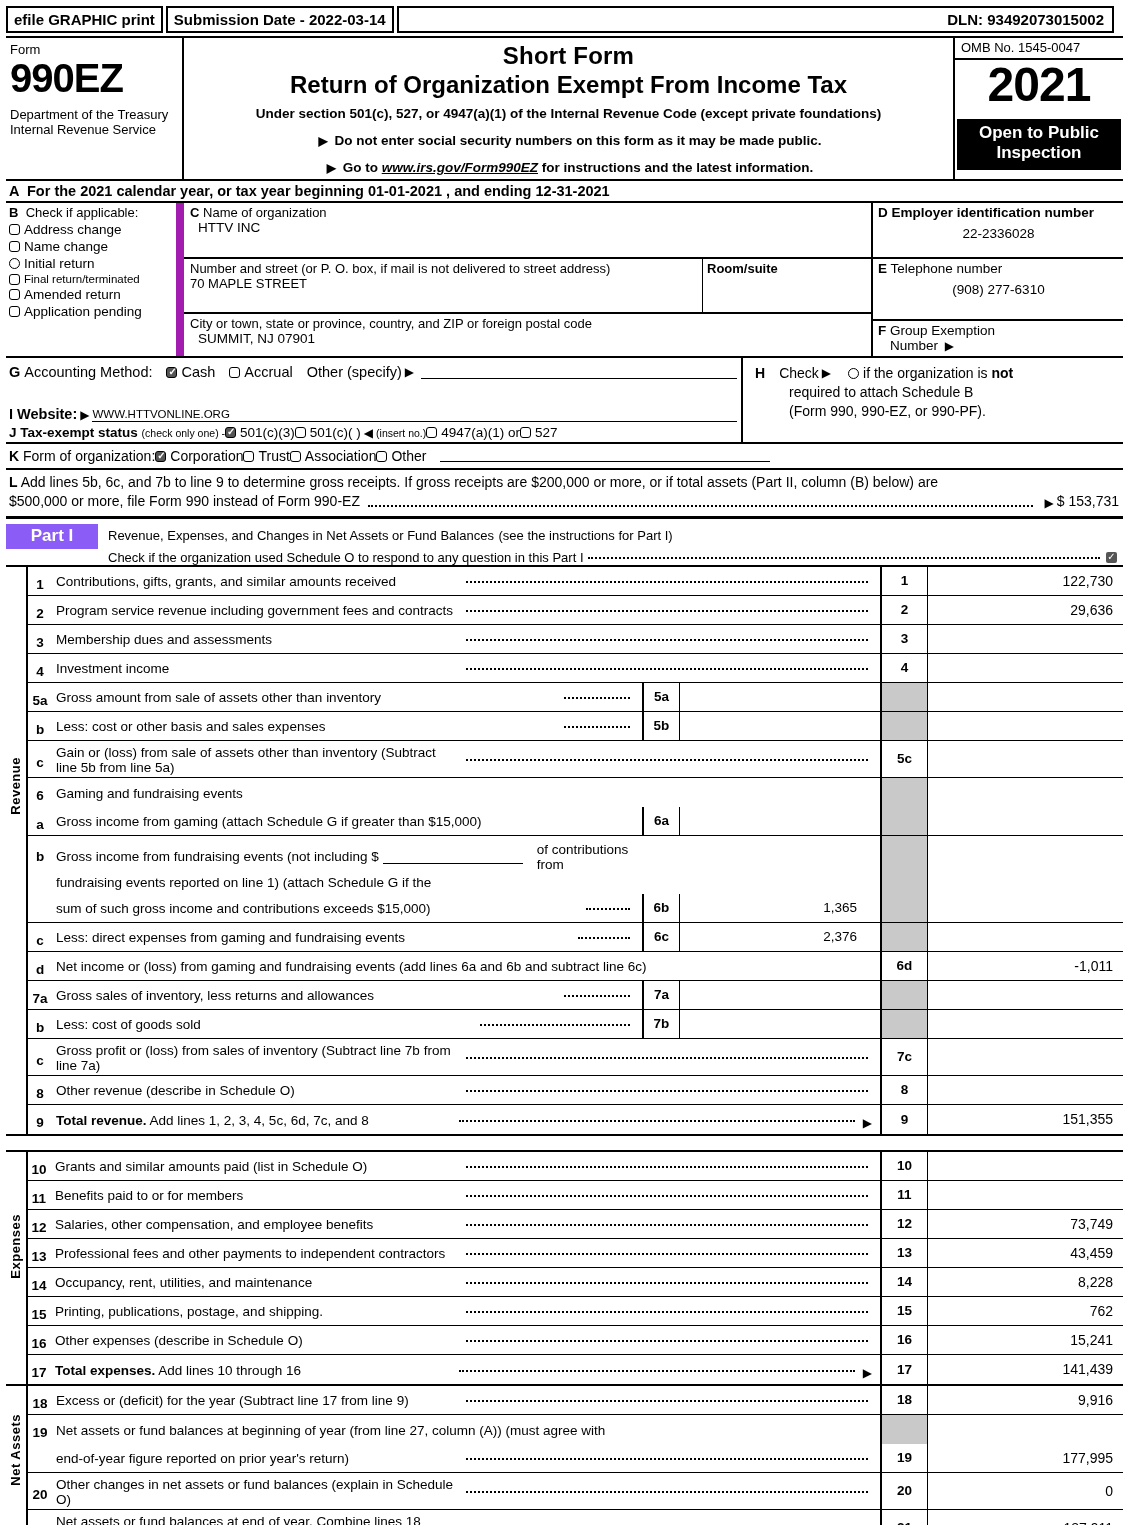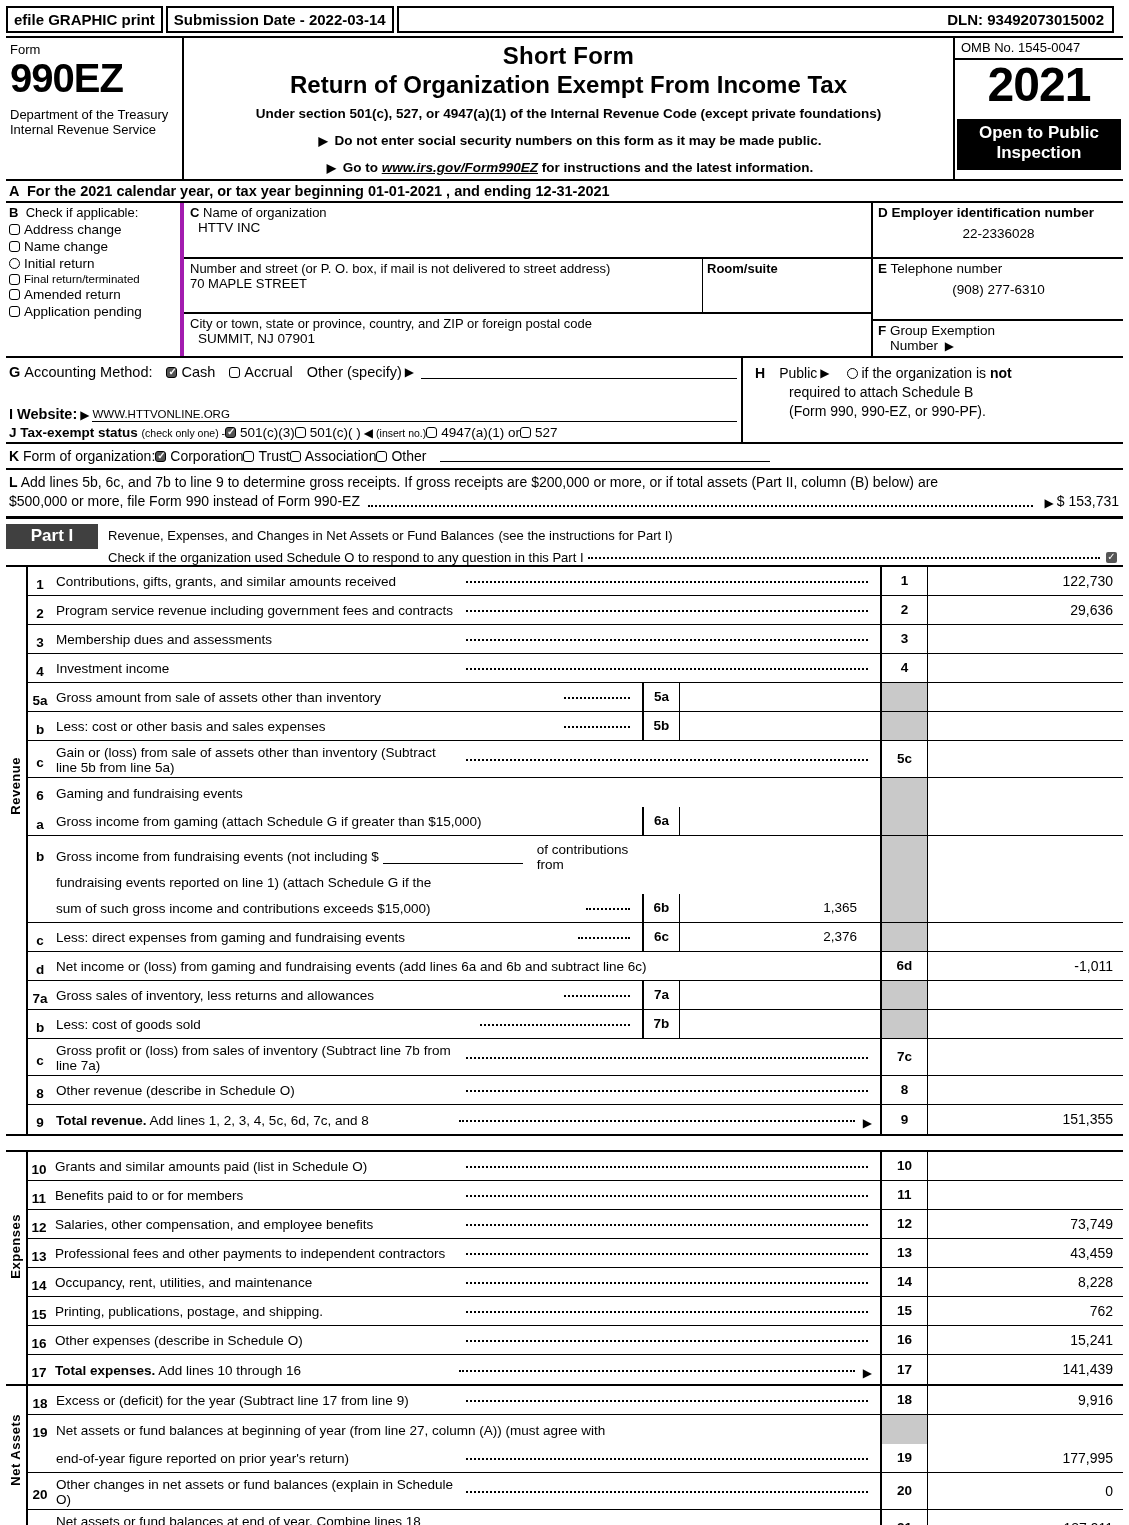--- a/index.html
+++ b/index.html
@@ -39,21 +39,21 @@
   .omb { font-size:13px; padding:2px 0 3px 6px; border-bottom:2px solid #000; }
   .yearbox { font-size:48px; font-weight:bold; text-align:center; line-height:1.0; padding:1px 0 2px; letter-spacing:-1px; }
   .openbox { background:#000; color:#fff; text-align:center; font-weight:bold; font-size:17px;
              line-height:1.2; padding:4px 2px 6px; margin:8px 2px 2px 2px; }
 
   
   .rowA { border-top:2px solid #000; border-bottom:2px solid #000; font-size:14.5px; font-weight:bold; padding:2px 0 2px 3px; }
 
   
   .bfwrap { display:flex; border-bottom:2px solid #000; }
-  .colB { width:178px; padding:2px 2px 4px 3px; border-right:4px solid #a21caf;}
+  .colB { width:178px; padding:2px 2px 4px 3px; border-right:8px solid #a21caf;}
   .colB .hd { font-size:13px; margin-bottom:2px; }
   .colB .hd b { font-weight:bold; }
   .cbline { display:flex; align-items:center; font-size:13.5px; margin:2px 0; }
   .cbline.small { font-size:11.5px; }
   .cbox { width:11px; height:11px; border:1.6px solid #000; border-radius:3px; display:inline-block; margin-right:4px; flex:none; }
   .cbox.rnd { border-radius:50%; }
   .cbox.chk { background:#555; position:relative; }
   .cbox.chk:after{ content:"✓"; color:#fff; font-size:10px; position:absolute; left:1px; top:-2px; font-weight:bold;}
 
   .colC { flex:1; display:flex; flex-direction:column; border-right:2px solid #000; }
@@ -85,21 +85,21 @@
   .iwebsite .wv { font-size:11.5px; border-bottom:1.6px solid #000; flex:1; padding-bottom:1px; }
   .jrow { font-size:13.5px; display:flex; align-items:center; margin-top:3px; flex-wrap:nowrap; }
   .jrow .tiny { font-size:10.5px; }
 
   .krow { border-bottom:2px solid #000; padding:4px 4px 4px 3px; display:flex; align-items:center; font-size:14px;}
   .krow .uline2 { border-bottom:1.6px solid #000; width:330px; height:12px; margin-left:14px; }
   .lrow { padding:3px 4px 4px 3px; font-size:14px; line-height:1.38; border-bottom:3px solid #000;}
 
   
   .partbar { display:flex; align-items:stretch; margin-top:5px; }
-  .partlabel { background:#404040; color:#fff; font-weight:bold; font-size:17px; padding:2px 12px 3px; min-width:92px; text-align:center;}
+  .partlabel { background:#8b5cf6; color:#fff; font-weight:bold; font-size:17px; padding:2px 12px 3px; min-width:92px; text-align:center;}
   .parttitle { padding-left:10px; padding-top:1px; }
   .parttitle .pt1 { font-size:16.5px; font-weight:bold; }
   .parttitle .pt1 span { font-weight:normal; font-size:13px; }
   .partcheck { font-size:13px; padding-left:102px; display:flex; align-items:center; margin-top:1px; }
   .dots { flex:1; border-bottom:2.5px dotted #000; margin:0 6px 4px 4px; height:8px; }
   .minichk { width:11px; height:11px; background:#555; color:#fff; font-size:10px; text-align:center; line-height:10px; border-radius:2px; margin-right:6px;}
 
   
   .tblwrap { border-top:2.5px solid #000; position:relative; }
   .sidecol { position:absolute; left:0; top:0; bottom:0; width:22px; border-right:2px solid #000; }
@@ -304,21 +304,21 @@
         <span>4947(a)(1) or</span>
         <span class="gap"></span>
         <span class="cbox"></span>
         <span>527</span>
       </div>
     </div>
     <div class="ghright">
       <div class="inline" style="font-size:14px">
         <b>H</b>
         <span class="gap"></span>
-        <span>Public</span>
+        <span>Check</span>
         <span class="tri">▶</span>
         <span class="gap"></span>
         <span class="cbox rnd"></span>
         <span>if the organization is</span>
         <span>&nbsp;</span>
           <b>not</b>
       </div>
       <div style="padding-left:34px">required to attach Schedule B</div>
       <div style="padding-left:34px">(Form 990, 990-EZ, or 990-PF).</div>
     </div>

